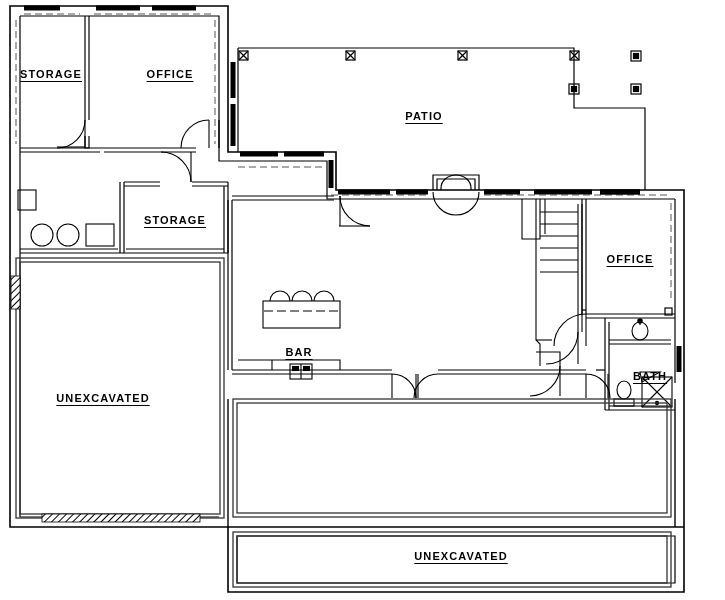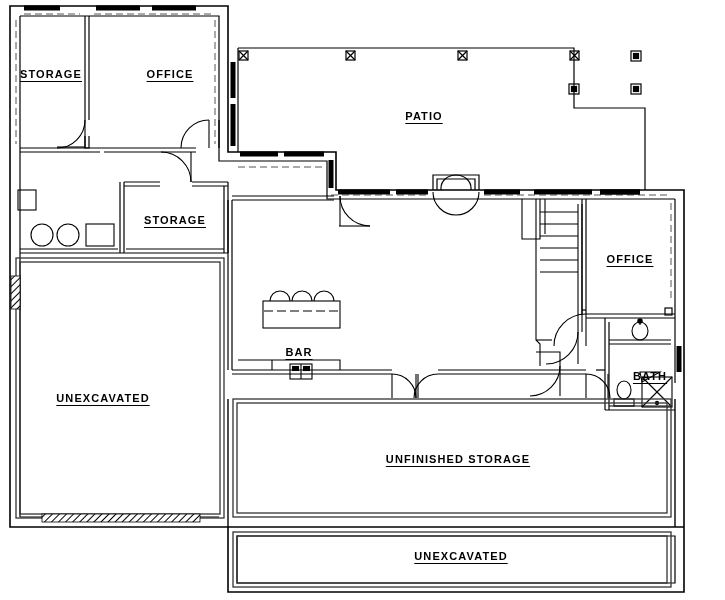--- a/index.html
+++ b/index.html
@@ -355,17 +355,16 @@
 
   <div class="room-label" style="left:630px; top:259px;">OFFICE</div>
 
 
   <div class="room-label" style="left:299px; top:352px;">BAR</div>
 
   <div class="room-label" style="left:642px; top:376px;margin-left:8px;">BATH</div>
 
   <div class="room-label" style="left:103px; top:398px;">UNEXCAVATED</div>
 
-  <div class="room-label" style="left:458px; top:459px;">UNFINISHED STORAGE</div>
 
   <div class="room-label" style="left:461px; top:556px;">UNEXCAVATED</div>
 
 </div>
 
 </body></html>

